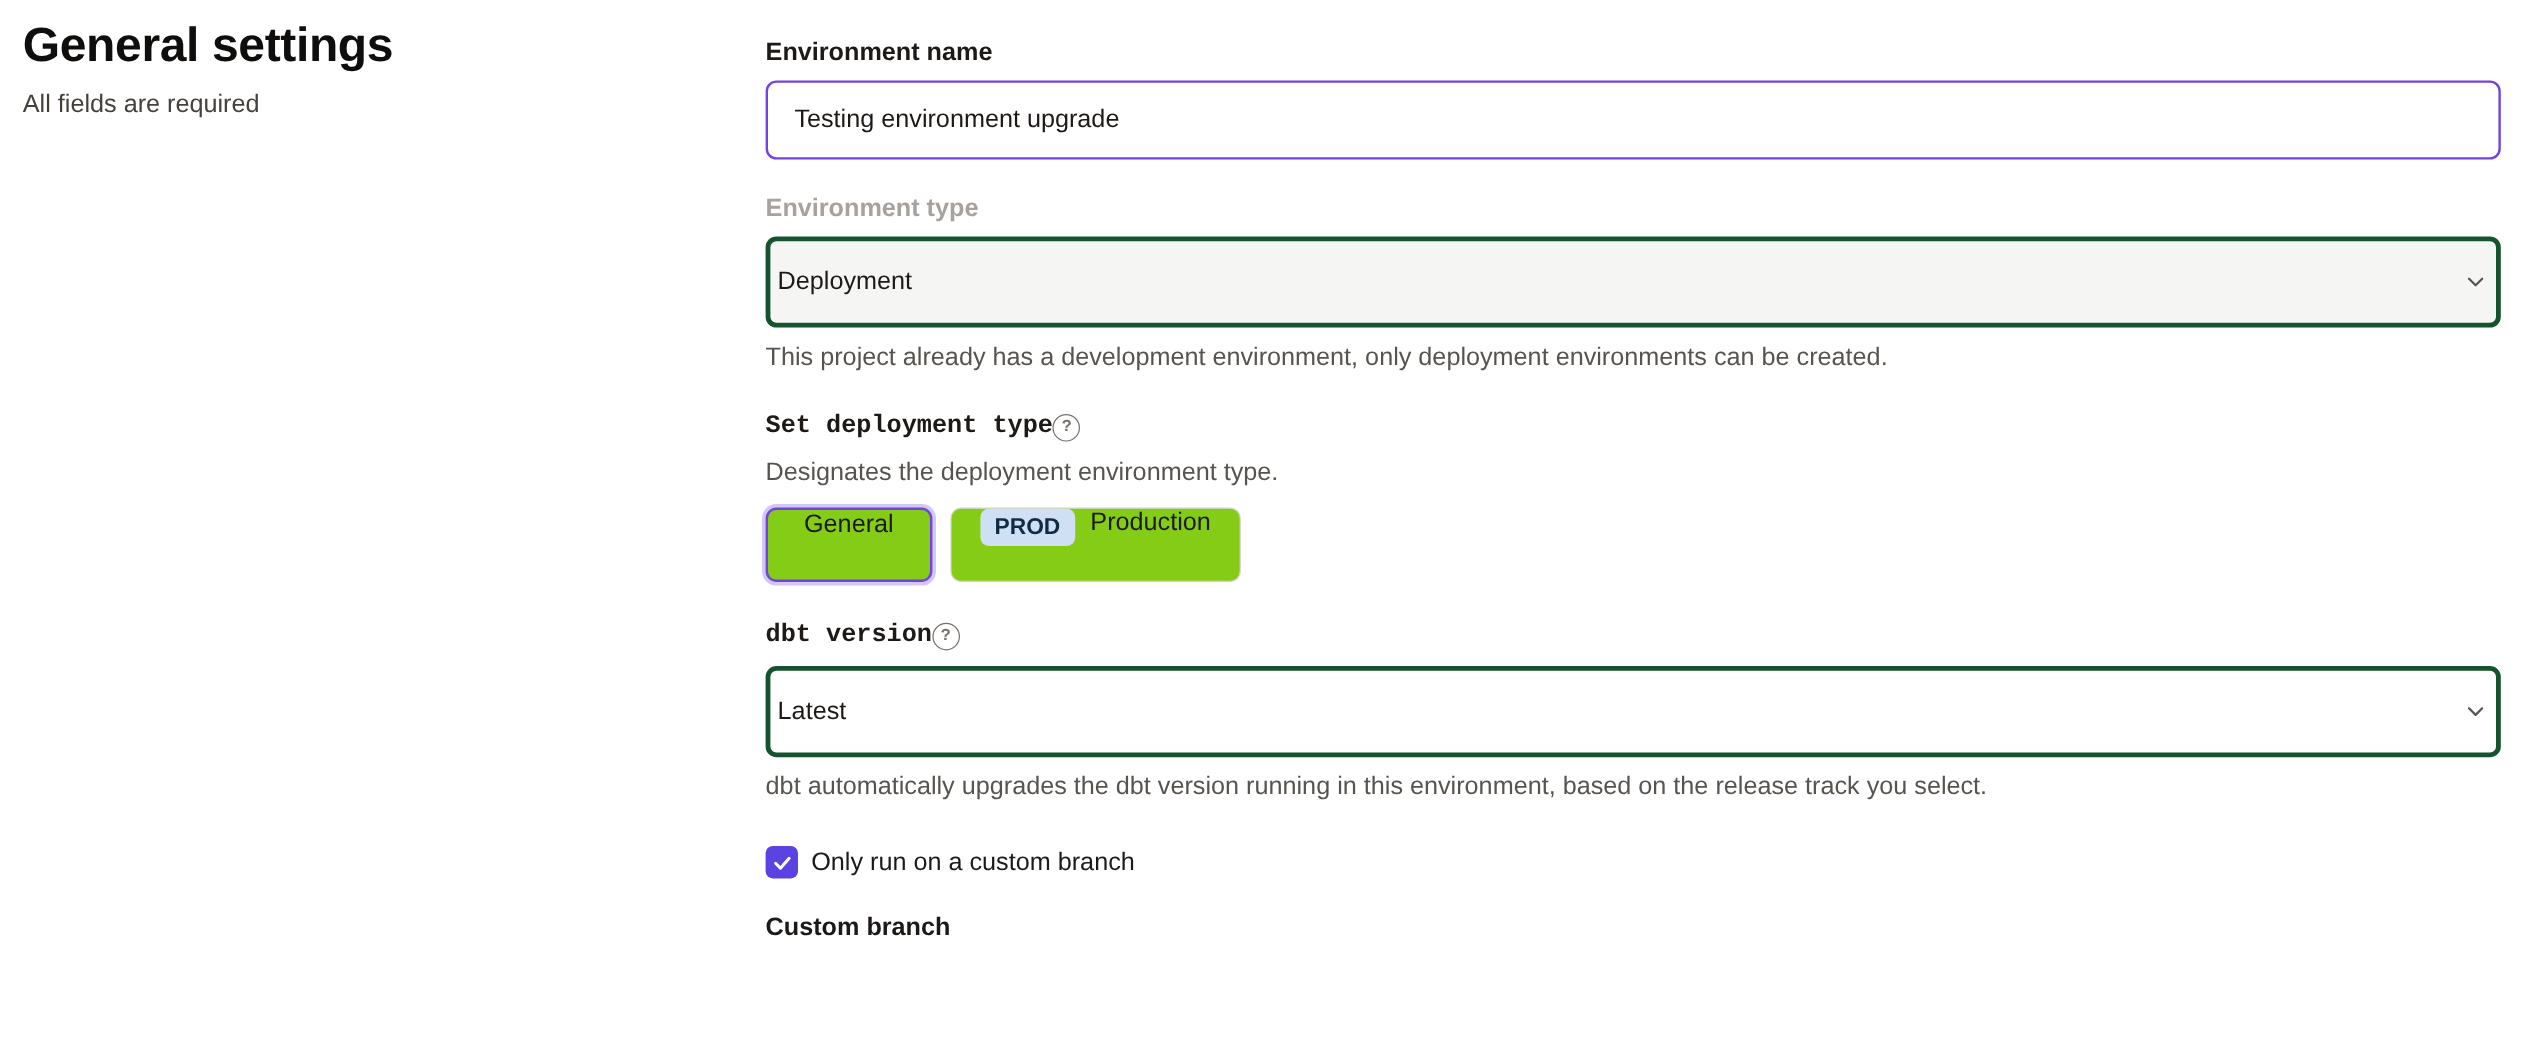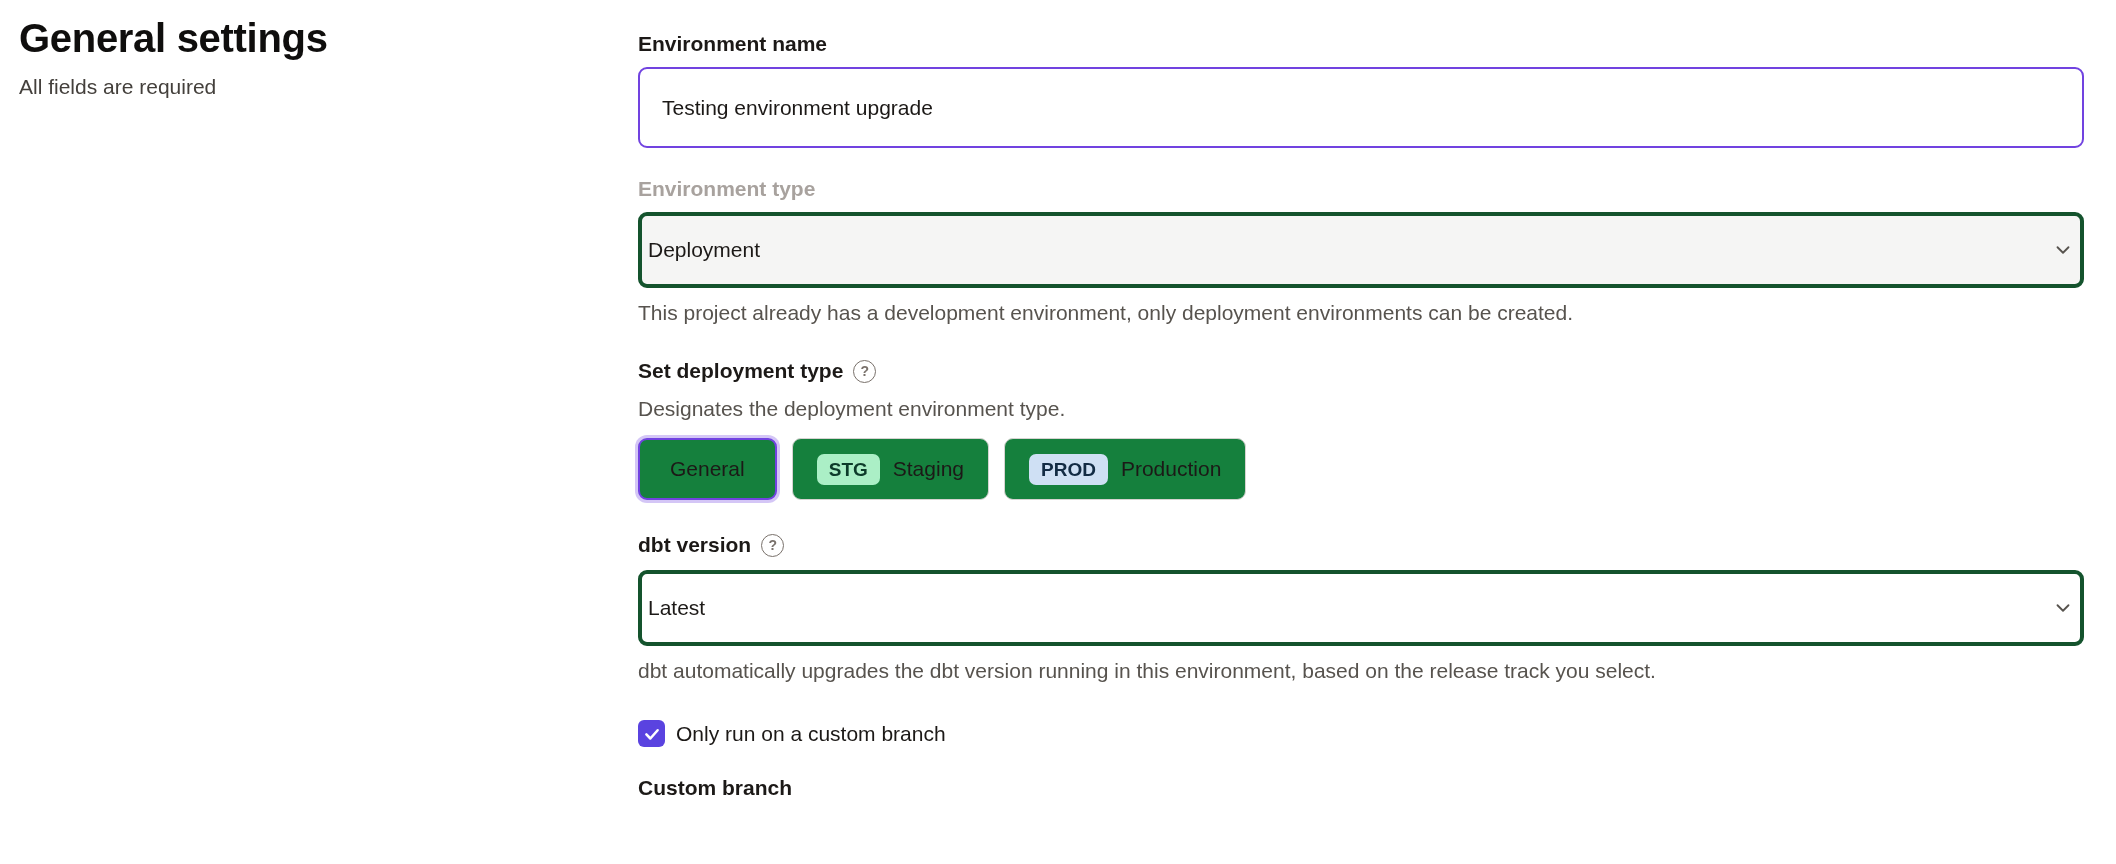--- a/index.html
+++ b/index.html
@@ -18,32 +18,32 @@
   .page-subtitle { margin-top: 14px; font-size: 21px; color: #44403c; }
 
   
   .form-col { position: absolute; left: 638px; top: 13px; width: 1446px; padding-top: 18px; }
 
   .field-label {
     display: block; font-size: 21px; font-weight: 600; color: #1c1917; line-height: 26px;
   }
   .field-label.disabled { color: #a8a29e; }
 
-  .label-row { display: flex; align-items: center; gap: 10px; line-height: 26px; }
+  .label-row { display: flex; align-items: center; line-height: 26px; font-family: Liberation Mono, monospace; }
 
   .help-icon {
     width: 23px; height: 23px; border-radius: 50%;
     border: 1.6px solid #79716b; color: #79716b;
     font-size: 14px; font-weight: 700;
     display: inline-flex; align-items: center; justify-content: center;
     cursor: pointer; flex: 0 0 auto;
   }
 
   .text-input {
-    display: block; width: 100%; height: 81px;
+    display: block; width: 100%; height: 66px;
     border: 1px solid #d6d3d1; border-radius: 9px;
     padding: 0 22px; font-size: 21px; color: #1c1917;
     font-family: "Liberation Sans", sans-serif;
     background: #ffffff; outline: none;
   }
   .text-input.focused {
     border: 2px solid #7143e0;
   }
   .mt10 { margin-top: 10px; }
   .mt12 { margin-top: 12px; }
@@ -59,23 +59,23 @@
     padding: 0 6px; font-size: 21px; color: #1c1917;
     background: #ffffff; cursor: pointer;
   }
   .select.muted { background: #f5f5f4; }
   .chevron { flex: 0 0 auto; margin-left: 16px; }
 
   .helper { font-size: 21px; color: #57534e; line-height: 26px; }
 
   .btn-row { display: flex; align-items: center; gap: 15px; }
   .type-btn {
-    height: 62px; background: #15803d;
+    height: 62px; background: #84cc16;
     border: 1px solid #d6d3d1; border-radius: 9px;
-    display: inline-flex; align-items: center; gap: 13px;
+    display: inline-flex; align-items: flex-start; gap: 13px;
     padding: 0 24px; font-size: 21px; color: #1c1917;
     font-family: "Liberation Sans", sans-serif; cursor: pointer;
   }
   .type-btn.selected {
     border: 2px solid #7143e0;
     box-shadow: 0 0 0 3px rgba(113, 67, 224, 0.30);
     padding: 0 30px;
   }
   .badge {
     display: inline-flex; align-items: center;
@@ -119,24 +119,20 @@
     <span class="field-label">Set deployment type</span>
     <span class="help-icon">?</span>
   </div>
   <p class="helper mt12">Designates the deployment environment type.</p>
 
   <div class="btn-row mt16">
     <button class="type-btn selected">
       <span>General</span>
     </button>
     <button class="type-btn">
-      <span class="badge badge-green">STG</span>
-      <span>Staging</span>
-    </button>
-    <button class="type-btn">
       <span class="badge badge-blue">PROD</span>
       <span>Production</span>
     </button>
   </div>
 
   <div class="label-row mt32">
     <span class="field-label">dbt version</span>
     <span class="help-icon">?</span>
   </div>
   <div class="select mt12">

